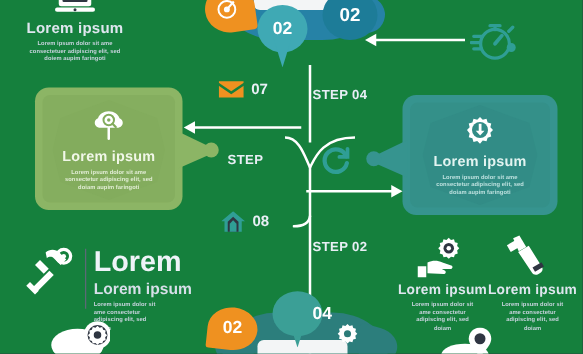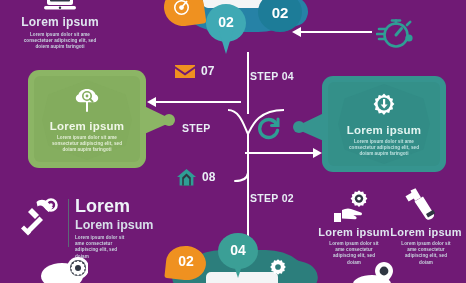--- a/index.html
+++ b/index.html
@@ -2,29 +2,29 @@
 <html><head>
 <meta charset="utf-8">
 <style>
   html,body{margin:0;padding:0;}
   body{
     width:466px;height:283px;overflow:hidden;
     background:#2e3440;
     font-family:"Liberation Sans", sans-serif;
     position:relative;
   }
-  #canvas{position:absolute;inset:0;width:466px;height:283px;overflow:hidden;background:#701a75;}
+  #canvas{position:absolute;inset:0;width:466px;height:283px;overflow:hidden;background:#15803d;}
   .abs{position:absolute;}
 
   
   .ttl{
     color:#dfe6ef;font-size:12px;font-weight:bold;letter-spacing:.2px;
     white-space:nowrap;
   }
-  .ttl-lg{ color:#eef3f8; font-size:18px; font-weight:bold; }
+  .ttl-lg{ color:#eef3f8; font-size:23px; font-weight:bold; }
   .ttl-md{ color:#d7dfe9; font-size:12.5px; font-weight:bold; }
   .body-txt{
     color:#9aa6b4;font-size:4.6px;line-height:6.2px;font-weight:bold;
     letter-spacing:.05px;
   }
   .body-txt.light{color:#c9d4df;}
   .body-txt.ongreen{color:#e3eed6;}
   .body-txt.onteal{color:#bfe2e0;}
   .center-txt{text-align:center;}
 
@@ -252,21 +252,21 @@
     </svg>
   </div>
 
   <div class="abs teal2-body" style="left:178px;top:250px;width:132px;height:60px;border-radius:44px 44px 10px 10px/34px 34px 10px 10px;"></div>
   <div class="abs teal2-body" style="left:172px;top:262px;width:34px;height:28px;border-radius:50% 12% 50% 50%;transform:rotate(-16deg);"></div>
   <div class="abs teal2-body" style="left:284px;top:262px;width:34px;height:28px;border-radius:12% 50% 50% 50%;transform:rotate(16deg);"></div>
   <div class="abs" style="left:206px;top:272px;width:72px;height:22px;background:#f3f5f6;border-radius:5px;"></div>
 
   <div class="abs" style="left:229px;top:250px;width:18px;height:28px;background:#3b9f96;clip-path:polygon(0 0,100% 0,50% 100%);"></div>
   <div class="abs" style="left:218px;top:233px;width:40px;height:36px;background:#3b9f96;border-radius:50%;"></div>
-  <div class="abs num-badge center-txt" style="left:218px;top:242px;width:40px;font-size:14px;text-align:center;">04</div>
+  <div class="abs num-badge center-txt" style="left:218px;top:242px;width:40px;font-size:14px;text-align:left;padding-left:32px;">04</div>
 
   <div class="abs orange-pin" style="left:166px;top:246px;width:40px;height:34px;border-radius:50% 50% 50% 6%;transform:rotate(6deg);"></div>
   <div class="abs num-badge center-txt" style="left:166px;top:253px;width:40px;font-size:14px;text-align:center;">02</div>
 
   <div class="iconwrap" style="left:268px;top:258px;">
     <svg class="icon-svg" width="20" height="20" viewBox="0 0 24 24" fill="#fff">
       <path d="M12 1.4l2 1.9 2.7-.6.8 2.6 2.6.8-.6 2.7 1.9 2-1.9 2 .6 2.7-2.6.8-.8 2.6-2.7-.6-2 1.9-2-1.9-2.7.6-.8-2.6-2.6-.8.6-2.7-1.9-2 1.9-2-.6-2.7 2.6-.8.8-2.6 2.7.6z"></path>
       <circle cx="12" cy="10.8" r="3.4" fill="#2b7b78"></circle>
     </svg>
   </div>

